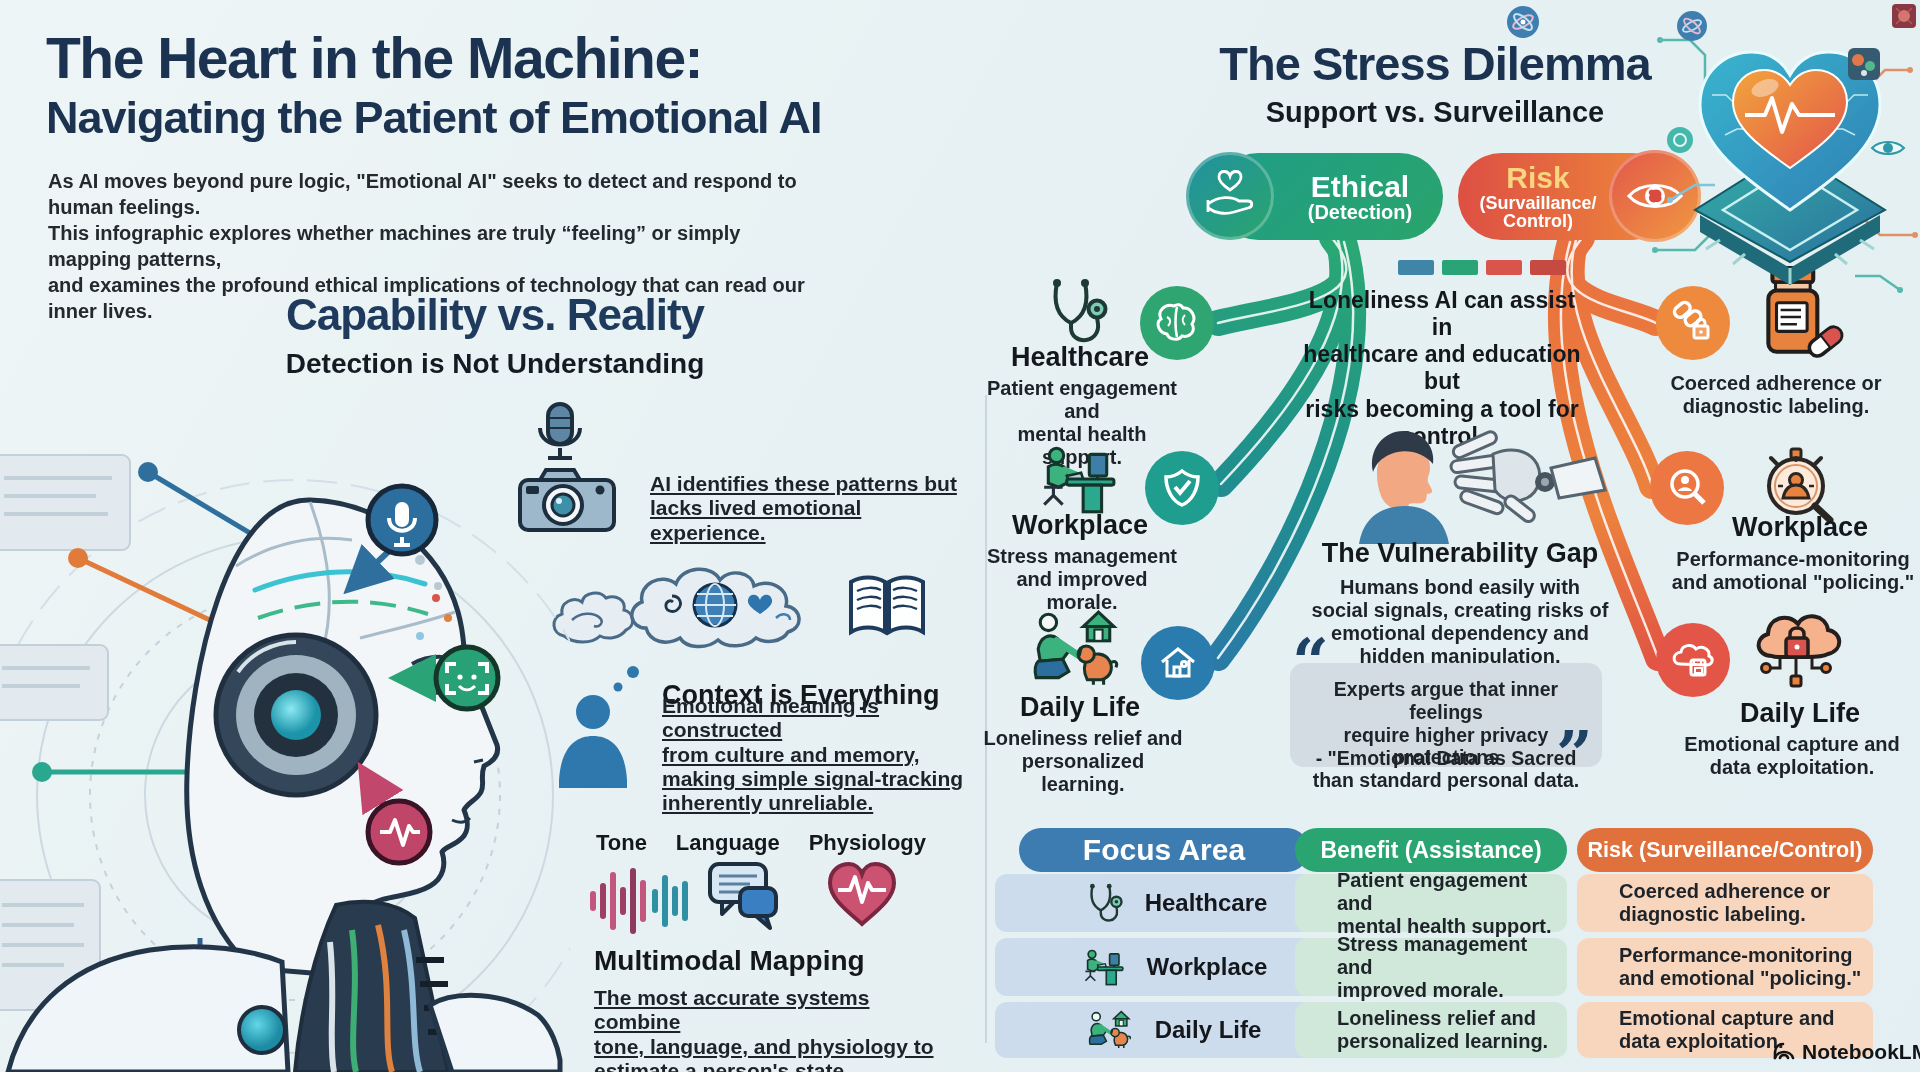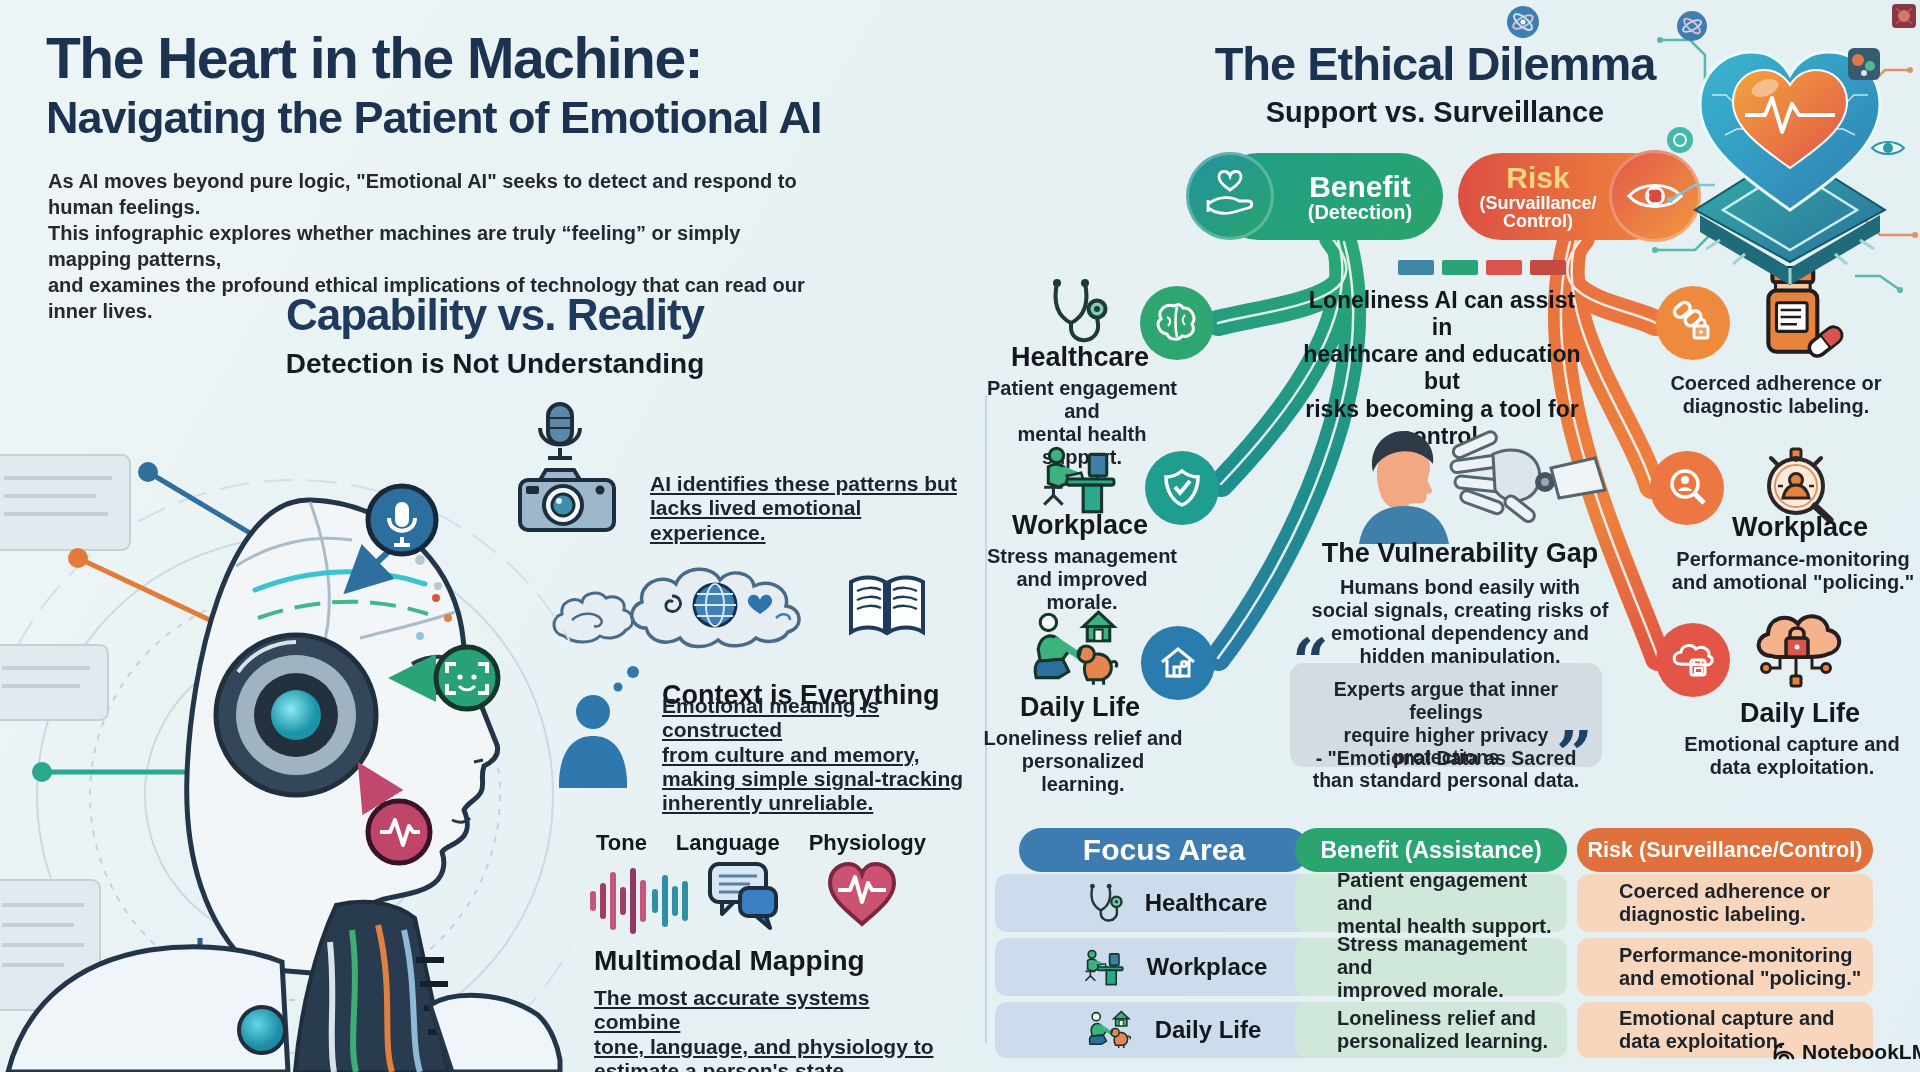--- a/index.html
+++ b/index.html
@@ -261,21 +261,21 @@
     </g>
     <g>
       <path d="M 385,806 L 364,772" stroke="#c2476d" stroke-width="6" marker-end="url(#mPink)"></path>
       <circle cx="399" cy="832" r="31" fill="#bf4668" stroke="#3a1426" stroke-width="5"></circle>
       <polyline points="380,832 390,832 395,820 403,845 409,826 413,832 420,832" stroke="#fff" stroke-width="4" fill="none" stroke-linejoin="round"></polyline>
     </g>
   </svg>
 
   <div class="divider" style="left:985px;top:395px;height:648px;"></div>
 
-  <div class="abs eth-h c" style="left:1135px;top:36px;width:600px;">The Ethical Dilemma</div>
+  <div class="abs eth-h c" style="left:1135px;top:36px;width:600px;">The Stress Dilemma</div>
   <div class="abs eth-s c" style="left:1135px;top:96px;width:600px;">Support vs. Surveillance</div>
 
   <svg class="abs" style="left:1505px;top:4px;" width="36" height="36" viewBox="0 0 36 36">
     <circle cx="18" cy="18" r="16" fill="#3e7fb0"></circle>
     <ellipse cx="18" cy="18" rx="11" ry="4.5" fill="none" stroke="#e8b7d0" stroke-width="2" transform="rotate(-30 18 18)"></ellipse>
     <ellipse cx="18" cy="18" rx="11" ry="4.5" fill="none" stroke="#bfe3f2" stroke-width="2" transform="rotate(40 18 18)"></ellipse>
     <circle cx="18" cy="18" r="2.5" fill="#fff"></circle>
   </svg>
 
   <svg class="abs" style="left:990px;top:130px;" width="930" height="700" viewBox="990 130 930 700">
@@ -351,21 +351,21 @@
       <g transform="translate(1693,660)" stroke="#fff" fill="none" stroke-width="3">
         <path d="M -13,4 C -21,4 -21,-7 -12,-8 C -11,-15 -1,-17 3,-11 C 9,-15 17,-11 16,-4 C 21,-2 20,4 14,5 Z"></path>
         <rect x="-2" y="0" width="14" height="15" rx="2"></rect>
         <path d="M 1,0 V 5 H 8 V 0" stroke-width="2"></path>
         <rect x="2" y="8" width="7" height="5" stroke-width="2"></rect>
       </g>
     </g>
   </svg>
 
   <div class="pill" style="left:1215px;top:153px;width:228px;height:87px;padding-left:62px;box-sizing:border-box;background:linear-gradient(135deg,#1f9e87,#2aa46b);color:#fff;">
-    <div class="l1">Benefit</div>
+    <div class="l1">Ethical</div>
     <div class="l2">(Detection)</div>
   </div>
   <div class="bubble-ic" style="left:1186px;top:152px;width:88px;height:88px;background:linear-gradient(135deg,#2191a0,#2aa56d);">
     <svg width="64" height="64" viewBox="-32 -32 64 64">
       <path d="M 0,-20 C -2,-26 -10,-26 -11,-20 C -12,-15 -6,-10 0,-6 C 6,-10 12,-15 11,-20 C 10,-26 2,-26 0,-20 Z" stroke="#fff" stroke-width="2.8" fill="none"></path>
       <path d="M -22,8 C -12,0 2,0 9,5 L 18,5 C 23,5 23,11 18,12 L 4,16 C -5,19 -15,17 -22,12" stroke="#fff" stroke-width="2.8" fill="none" stroke-linejoin="round"></path>
       <path d="M -22,4 L -22,16" stroke="#fff" stroke-width="2.8"></path>
     </svg>
   </div>
   <div class="pill" style="left:1458px;top:153px;width:218px;height:87px;padding-right:58px;box-sizing:border-box;background:linear-gradient(90deg,#dd4f43,#ef8a3b);">

